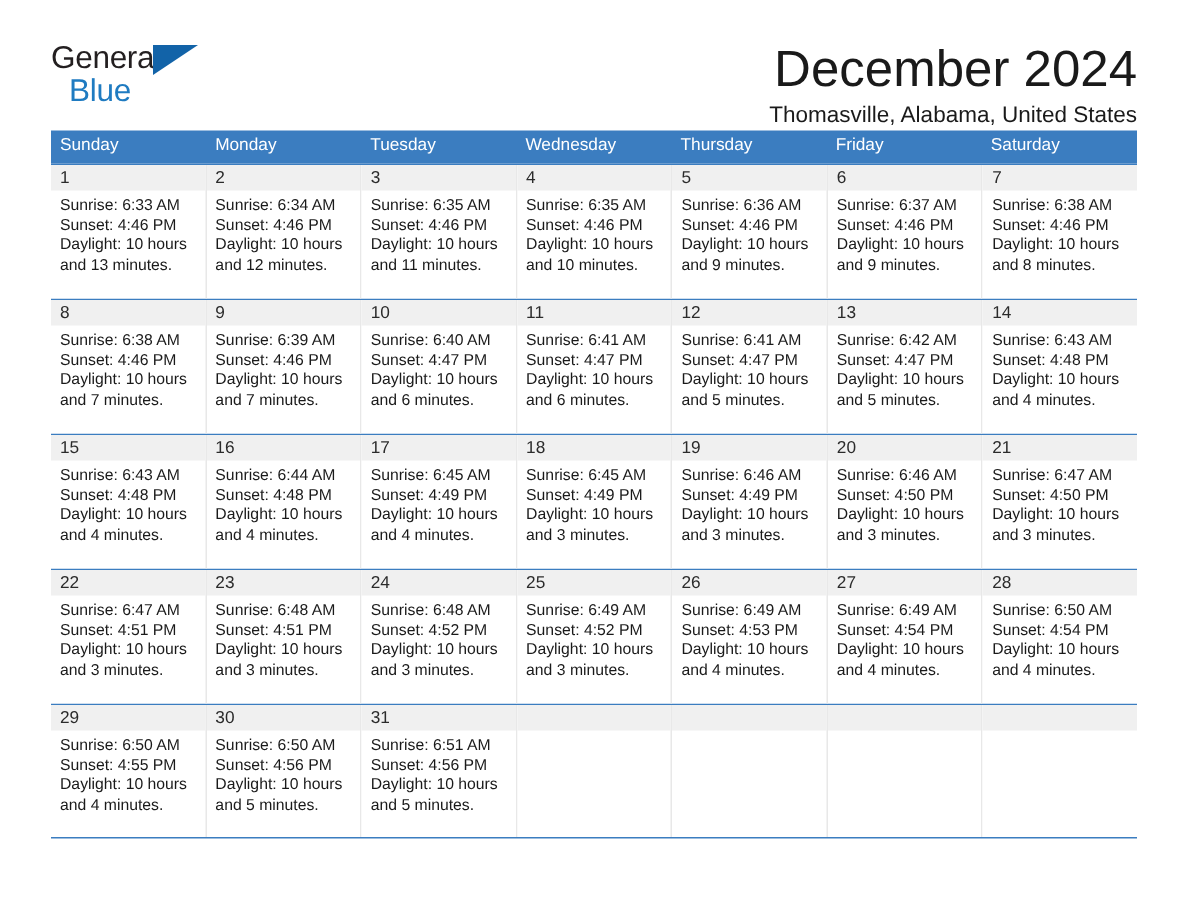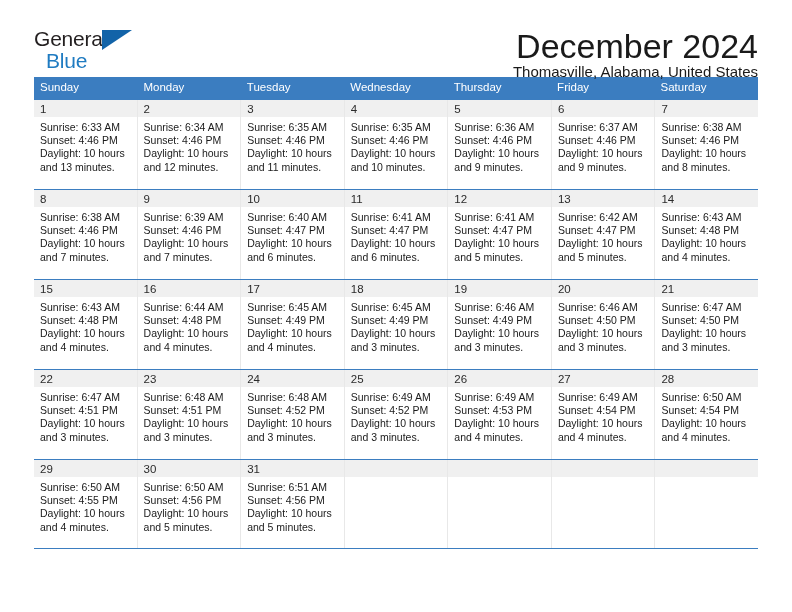--- a/index.html
+++ b/index.html
@@ -37,26 +37,26 @@
     border-left: 30px solid #1263a8;
     border-bottom: 20px solid transparent;
   }
 
   .titles { text-align: right; flex: 1 1 auto; padding-top: 2px; }
   .cal-title {
     font-size: 34px; font-weight: normal; color: #1a1a1a;
     line-height: 32px; letter-spacing: 0px;
   }
   .cal-subtitle {
-    font-size: 15px; color: #1a1a1a; line-height: 20px; 
+    font-size: 15px; color: #1a1a1a; line-height: 20px; margin-top: 5px;
   }
 
   
   .calendar {
-    margin: 3px 34px 0 34px;
+    margin: 13px 34px 0 34px;
     width: 724px;
   }
   .dow-row {
     display: flex; background: #3b7dc0; width: 100%;
   }
   .dow {
     flex: 1 1 0; min-width: 0;
     color: #ffffff; font-size: 11.5px;
     padding: 4px 0 5px 6px;
     line-height: 13px;

